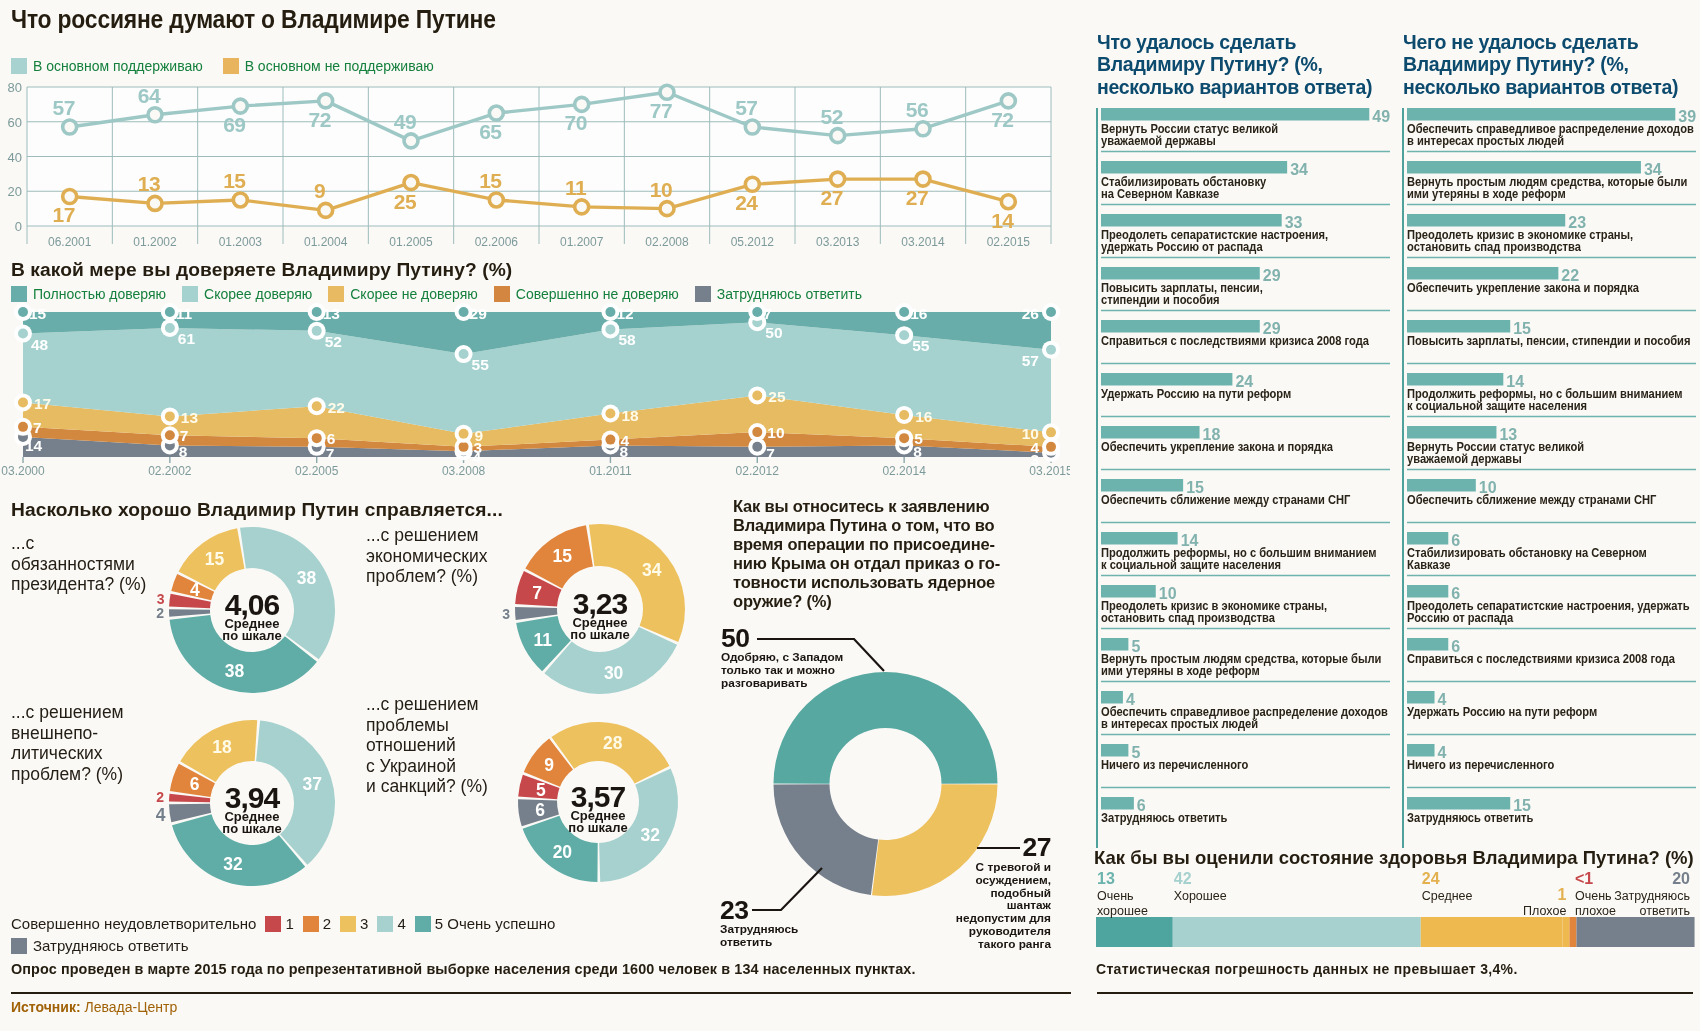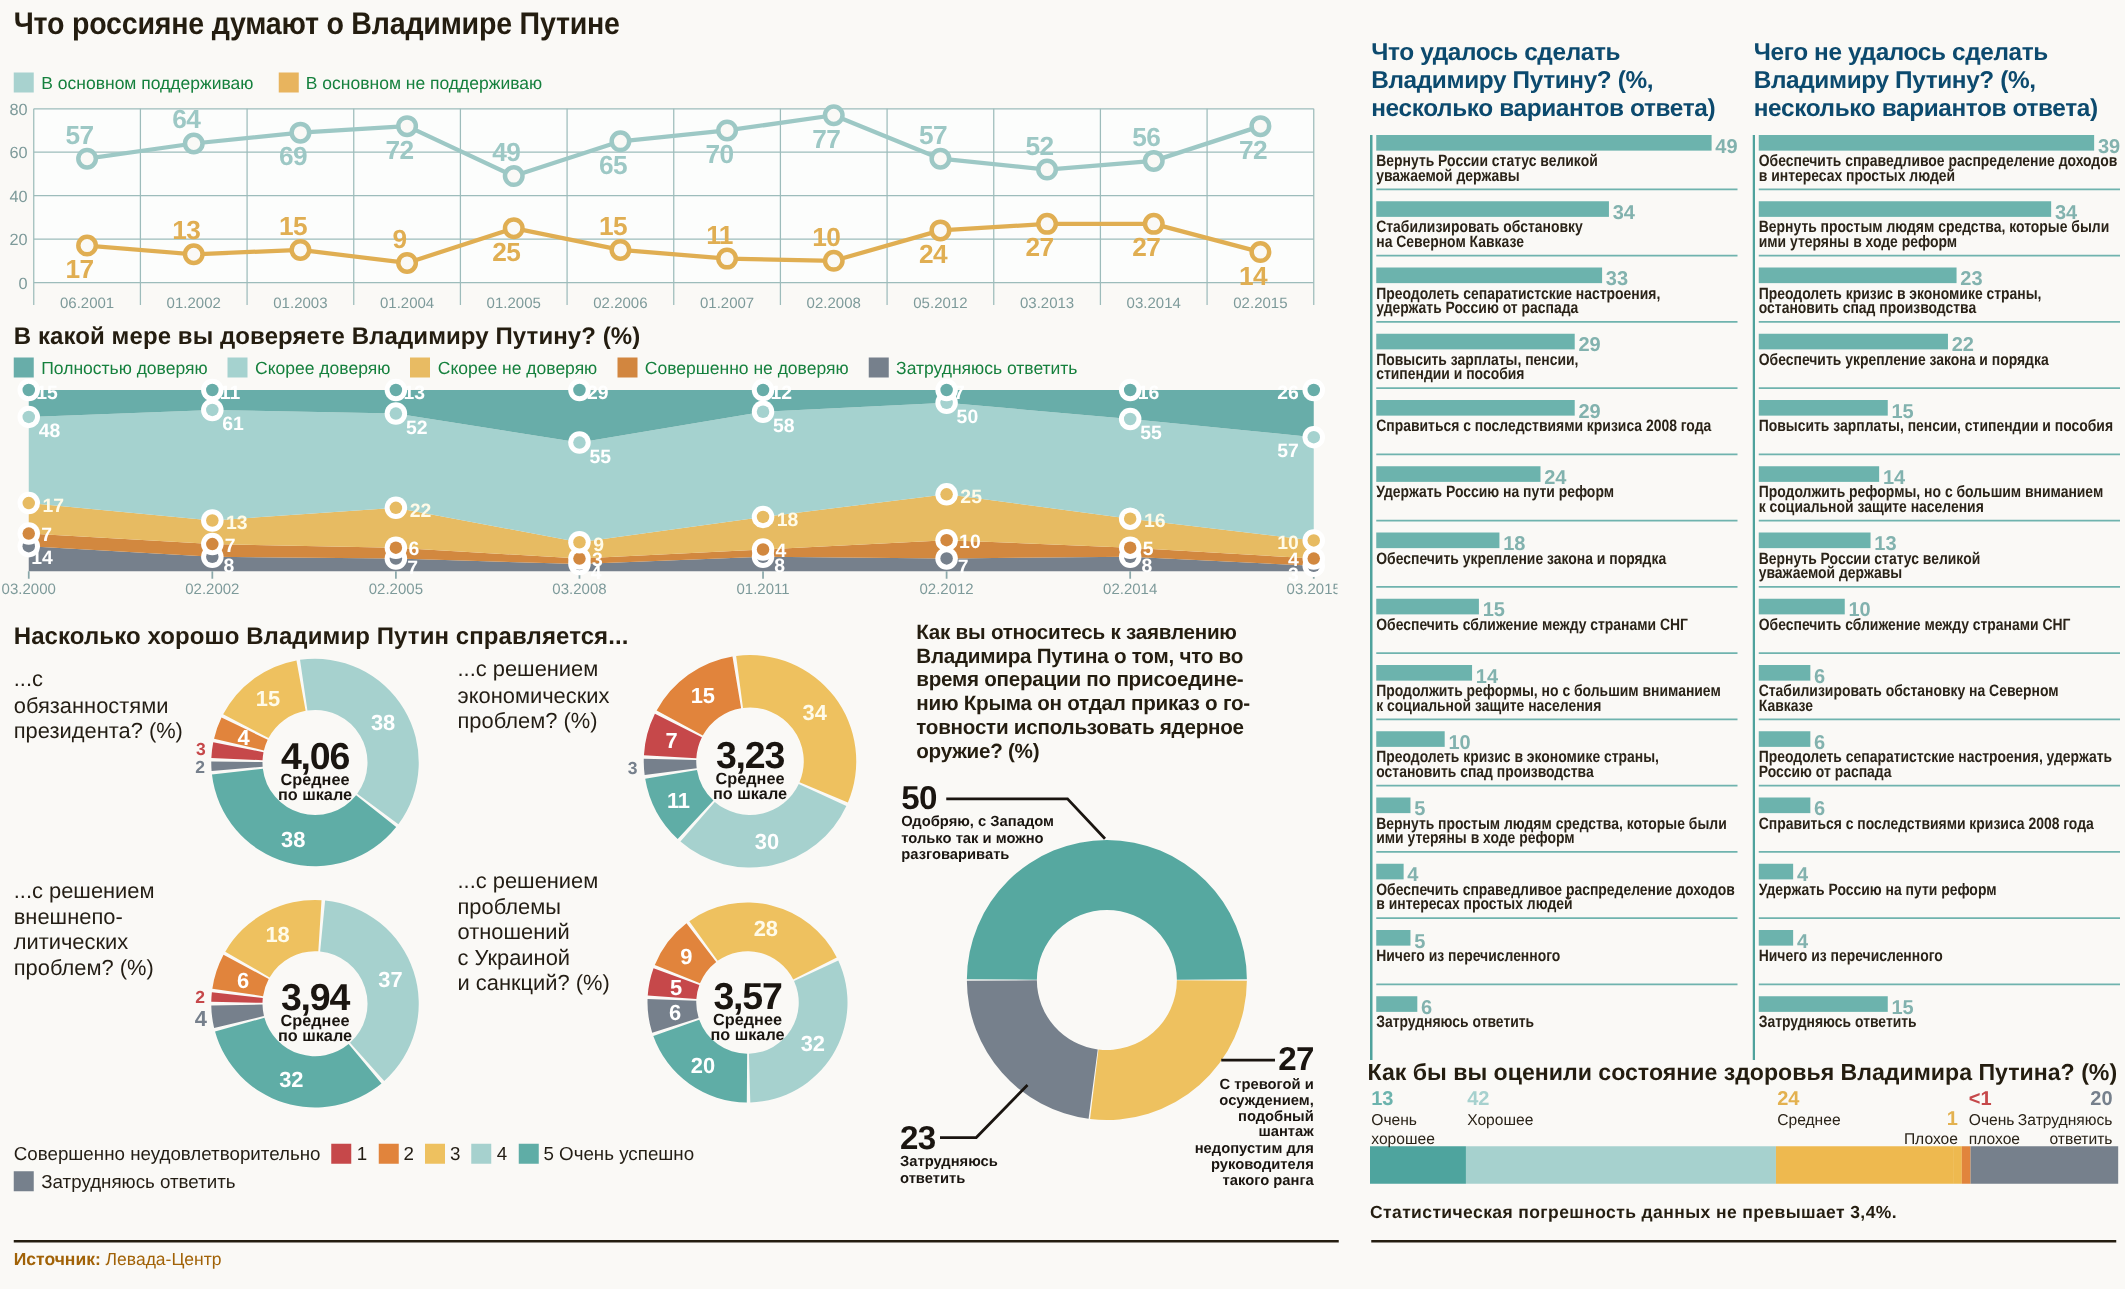--- a/index.html
+++ b/index.html
@@ -388,20 +388,21 @@
   <div class="abs co-txt" style="left:720px;top:923px;width:140px;" id="nuc-txt-2">
       <div>Затрудняюсь</div>
       <div>ответить</div>
     </div>
 
   <div class="abs" id="scale-legend" style="left:11px;top:914px;">
       <div style="font-size: 15px; color: rgb(35, 29, 20); white-space: nowrap; line-height: 20px;"><span>Совершенно неудовлетворительно</span><i class="sw" style="background: rgb(198, 72, 74); margin-left: 9px; margin-right: 4px;"></i><span>1</span><i class="sw" style="background: rgb(225, 132, 60); margin-left: 9px; margin-right: 4px;"></i><span>2</span><i class="sw" style="background: rgb(238, 193, 95); margin-left: 9px; margin-right: 4px;"></i><span>3</span><i class="sw" style="background: rgb(166, 209, 206); margin-left: 9px; margin-right: 4px;"></i><span>4</span><i class="sw" style="background: rgb(95, 173, 166); margin-left: 9px; margin-right: 4px;"></i><span>5</span><span> Очень успешно</span></div>
       <div style="font-size: 15px; color: rgb(35, 29, 20); white-space: nowrap; line-height: 20px; margin-top: 2px;"><i class="sw" style="background: rgb(118, 128, 140); margin-right: 6px;"></i><span>Затрудняюсь ответить</span></div>
     </div>
 
+  <div class="abs" style="left:11px;top:961px;font-size:14.4px;font-weight:bold;color:#241d10;letter-spacing:0.1px;">Опрос проведен в марте 2015 года  по репрезентативной выборке населения среди 1600 человек в 134 населенных пунктах.</div>
   <div class="abs" style="left:11px;top:992px;width:1060px;border-top:2px solid #241d10;"></div>
   <div class="abs" style="left:11px;top:999px;font-size:14px;color:#a16207;"><b>Источник:</b> <span>Левада-Центр</span></div>
 
   <div class="abs coltitle" style="left:1097px;top:31px;width:300px;" id="achieved-title">
       <div>Что удалось сделать</div>
       <div>Владимиру Путину? (%,</div>
       <div>несколько вариантов ответа)</div>
     </div>
   <div class="abs" id="achieved-list" style="left:1096px;top:108px;width:296px;"><svg width="296" height="746" viewBox="0 0 296 746">
         <line x1="1" x2="1" y1="-2" y2="740" stroke="#4fa29c" stroke-width="2"></line>

